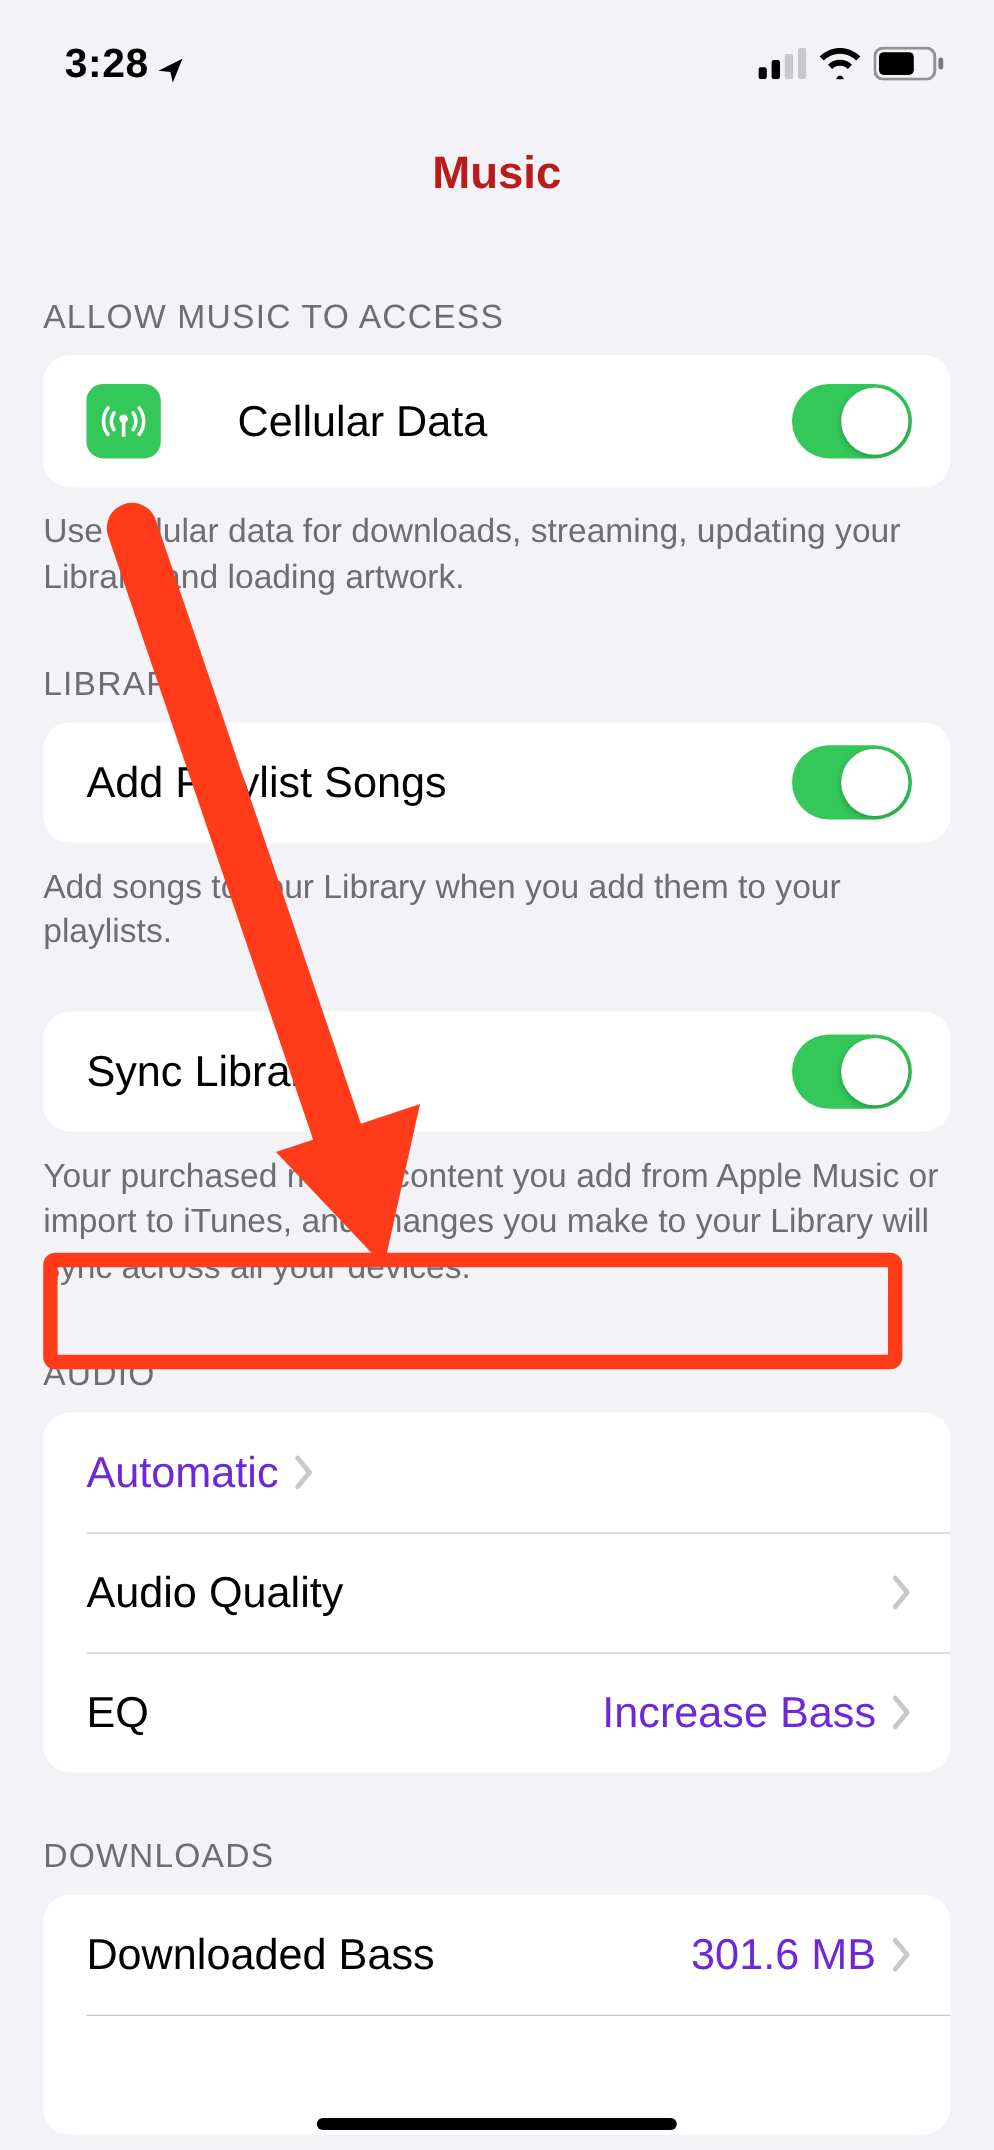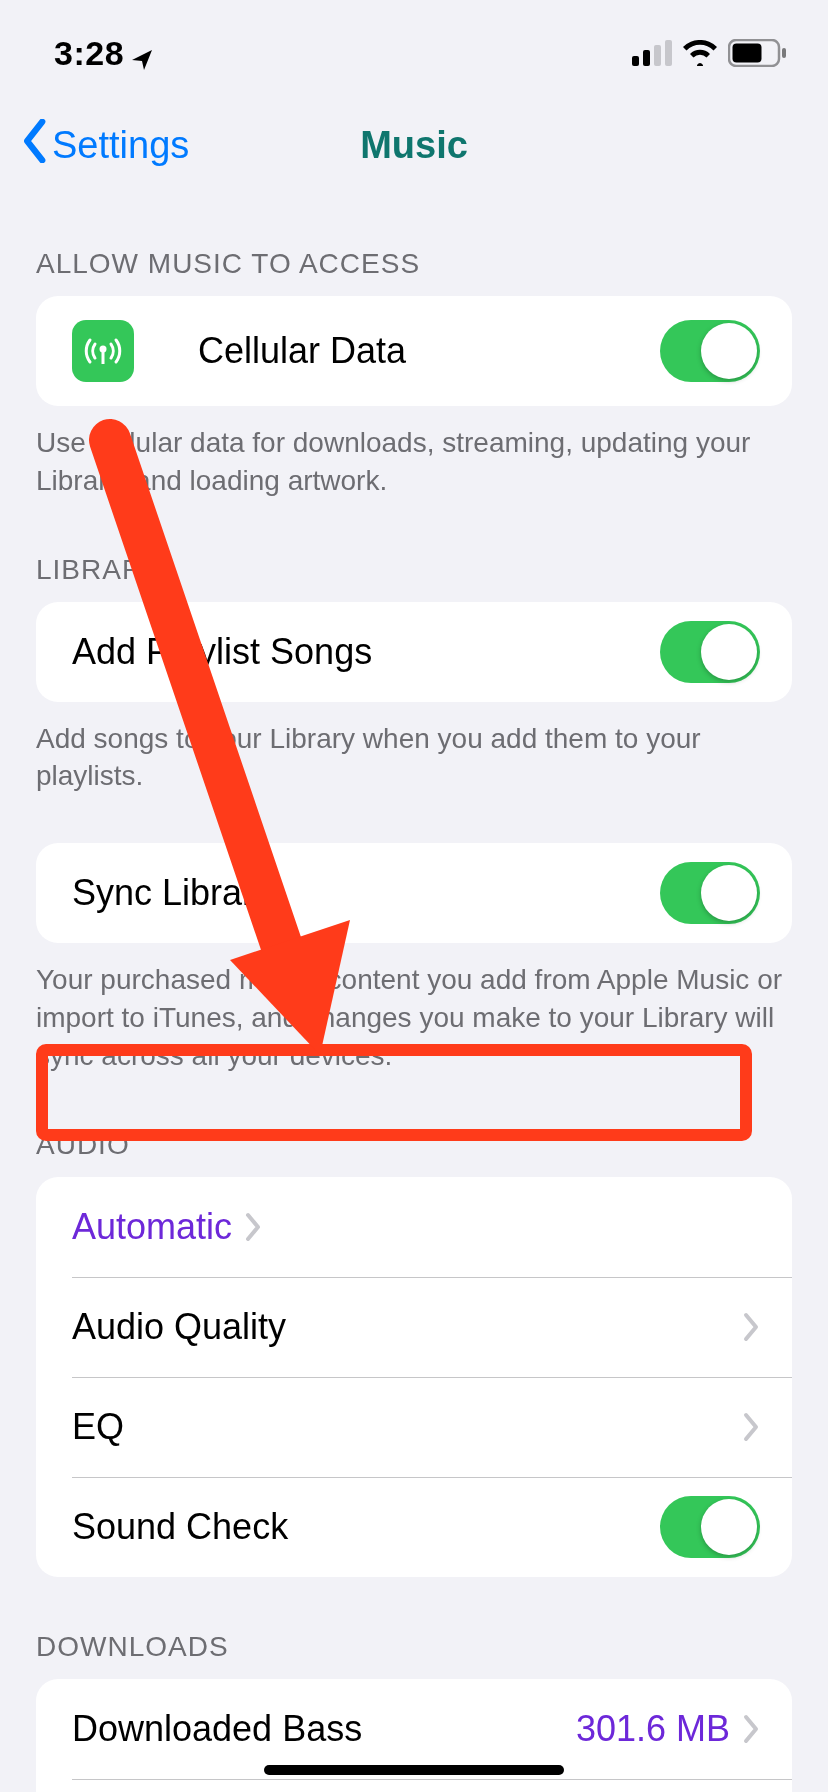--- a/index.html
+++ b/index.html
@@ -53,21 +53,21 @@
       font-weight: 400;
       gap: 4px;
     }
     .nav-back svg { width: 28px; height: 44px; }
     .nav-title {
       position: absolute;
       left: 0; right: 0;
       text-align: center;
       font-size: 38px;
       font-weight: 600;
-      color: #0f766e;
+      color: #b91c1c;
       pointer-events: none;
     }
 
     
     .section { margin: 0 36px; }
     .section-header {
       font-size: 28px;
       color: #6d6d72;
       letter-spacing: 1px;
       padding: 54px 36px 16px;
@@ -205,28 +205,20 @@
       <svg width="60" height="28" viewBox="0 0 60 28">
         <rect x="1" y="1" width="50" height="26" rx="7" fill="none" stroke="#000" stroke-opacity="0.4" stroke-width="2.5"></rect>
         <rect x="4.5" y="4.5" width="29" height="19" rx="4" fill="#000"></rect>
         <rect x="54" y="9" width="4" height="10" rx="2" fill="#000" fill-opacity="0.5"></rect>
       </svg>
     </span>
   </div>
 </div>
 
 <div class="nav-bar">
-  <div class="nav-back">
-    <span>
-      <svg viewBox="0 0 18 32" width="26" height="40">
-          <path d="M15 2 L4 16 L15 30" fill="none" stroke="#007aff" stroke-width="4.5" stroke-linecap="round" stroke-linejoin="round"></path>
-        </svg>
-    </span>
-    <span>Settings</span>
-  </div>
   <div class="nav-title">Music</div>
 </div>
 
 <div class="section-header first">ALLOW MUSIC TO ACCESS</div>
 <div class="section">
   <div class="group">
     <div class="row tall">
       <div class="row-icon">
         <svg width="40" height="40" viewBox="0 0 40 40">
           <g stroke="#fff" stroke-width="3" fill="none" stroke-linecap="round">
@@ -287,31 +279,26 @@
     <div class="row">
       <div class="row-label">Audio Quality</div>
       <span class="chevron">
           <svg viewBox="0 0 18 30">
             <path d="M4 3 L14 15 L4 27" fill="none" stroke="#c7c7cc" stroke-width="4" stroke-linecap="round" stroke-linejoin="round"></path>
           </svg>
         </span>
     </div>
     <div class="row">
       <div class="row-label">EQ</div>
+      <div class="row-value">Increase Bass</div>
       <span class="chevron">
           <svg viewBox="0 0 18 30">
             <path d="M4 3 L14 15 L4 27" fill="none" stroke="#c7c7cc" stroke-width="4" stroke-linecap="round" stroke-linejoin="round"></path>
           </svg>
         </span>
-    </div>
-    <div class="row">
-      <div class="row-label">Sound Check</div>
-      <div class="toggle on">
-          <div class="knob"></div>
-        </div>
     </div>
   </div>
 </div>
 
 <div class="section-header">DOWNLOADS</div>
 <div class="section">
   <div class="group">
     <div class="row">
       <div class="row-label">Downloaded Bass</div>
       <div class="row-value">301.6 MB</div>

